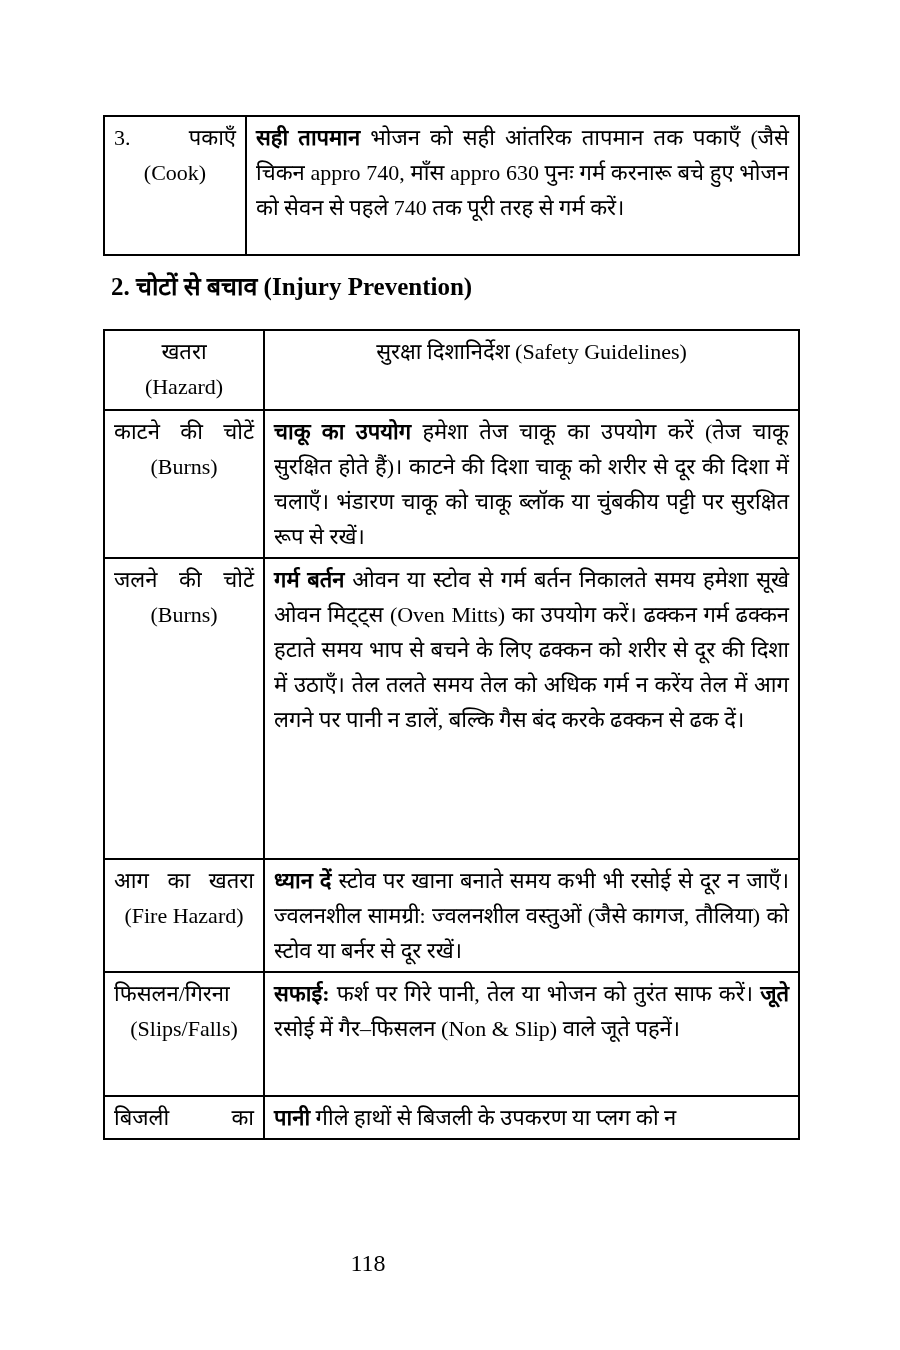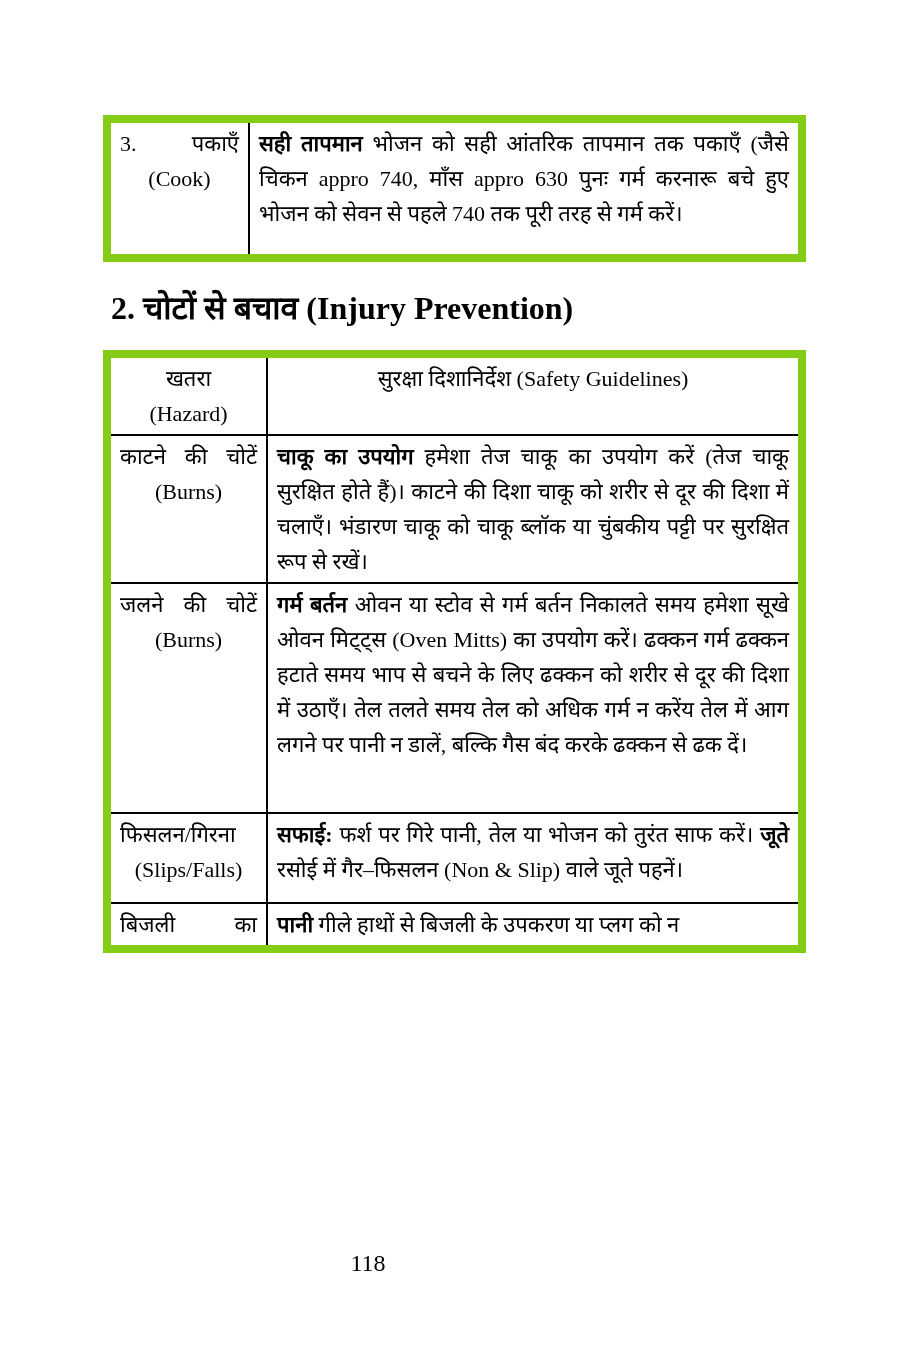--- a/index.html
+++ b/index.html
@@ -6,37 +6,37 @@
   body{
     width:900px;height:1350px;background:#ffffff;color:#000;
     font-family:"Liberation Serif","DejaVu Sans",serif;
     -webkit-font-smoothing:antialiased;
   }
   .sheet{position:relative;width:900px;height:1350px;background:#fff;overflow:hidden;}
   .content{position:absolute;left:103px;top:115px;width:695px;}
 
   table.tbl{
     border-collapse:collapse;width:695px;table-layout:fixed;
-    font-size:22px;line-height:35px;border:8px solid #84cc16;
+    font-size:22px;line-height:35px;border:2px solid #84cc16;
   }
   table.tbl td{
     border:2px solid #000;vertical-align:top;
     padding:3px 9px;box-sizing:border-box;
   }
   
   td.hz{font-size:22px;}
   .jl{text-align:justify;text-align-last:justify;}
   .ln{text-align:center;}
   
   td.bd{text-align:justify;}
   td.bd b{font-weight:bold;}
 
   .heading{
-    font-weight:bold;font-size:32px;line-height:30px;
-    margin:31px 0 27px 8px;
+    font-weight:bold;font-size:25px;line-height:30px;
+    margin:16px 0 27px 8px;
   }
 
   .th{font-weight:normal;text-align:center;vertical-align:top;}
 
   .pageno{
     position:absolute;top:1250px;left:0;width:736px;
     text-align:center;font-size:24px;
   }
 </style>
 </head>
@@ -78,30 +78,37 @@
       </tr>
 
       <tr style="height:140px">
         <td class="hz">
           <div class="jl">काटने की चोटें</div>
           <div class="ln">(Burns)</div>
         </td>
         <td class="bd"><b>चाकू का उपयोग</b><span> हमेशा तेज चाकू का उपयोग करें (तेज चाकू सुरक्षित होते हैं)। काटने की दिशा चाकू को शरीर से दूर की दिशा में चलाएँ। भंडारण चाकू को चाकू ब्लॉक या चुंबकीय पट्टी पर सुरक्षित रूप से रखें।</span></td>
       </tr>
 
-      <tr style="height:230px">
+      <tr style="height:301px">
         <td class="hz">
           <div class="jl">जलने की चोटें</div>
           <div class="ln">(Burns)</div>
         </td>
         <td class="bd"><b>गर्म बर्तन</b><span> ओवन या स्टोव से गर्म बर्तन निकालते समय हमेशा सूखे ओवन मिट्ट्स (Oven Mitts) का उपयोग करें। ढक्कन गर्म ढक्कन हटाते समय भाप से बचने के लिए ढक्कन को शरीर से दूर की दिशा में उठाएँ। तेल तलते समय तेल को अधिक गर्म न करेंय तेल में आग लगने पर पानी न डालें, बल्कि गैस बंद करके ढक्कन से ढक दें।</span></td>
       </tr>
 
+      <tr style="height:104px">
+        <td class="hz">
+          <div class="jl">आग का खतरा</div>
+          <div class="ln">(Fire Hazard)</div>
+        </td>
+        <td class="bd"><b>ध्यान दें</b><span> स्टोव पर खाना बनाते समय कभी भी रसोई से दूर न जाएँ। ज्वलनशील सामग्री: ज्वलनशील वस्तुओं (जैसे कागज, तौलिया) को स्टोव या बर्नर से दूर रखें।</span></td>
+      </tr>
 
-      <tr style="height:90px">
+      <tr style="height:124px">
         <td class="hz">
           <div class="jl">फिसलन/गिरना</div>
           <div class="ln">(Slips/Falls)</div>
         </td>
         <td class="bd"><b>सफाई:</b><span> फर्श पर गिरे पानी, तेल या भोजन को तुरंत साफ करें। </span><b>जूते</b><span> रसोई में गैर–फिसलन (Non &amp; Slip) वाले जूते पहनें।</span></td>
       </tr>
 
       <tr>
         <td class="hz">
           <div class="jl">बिजली का</div>

